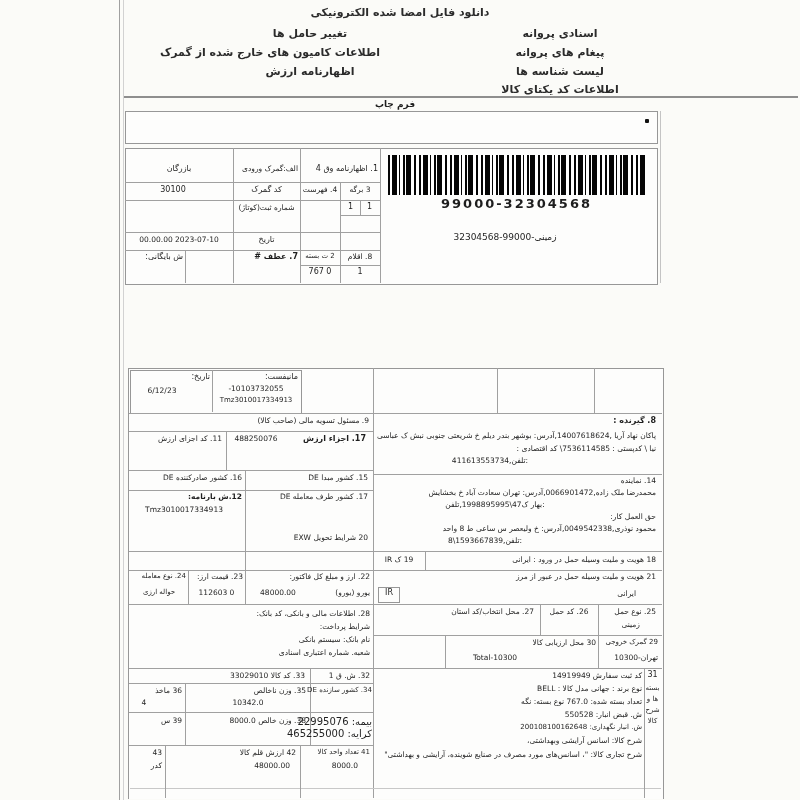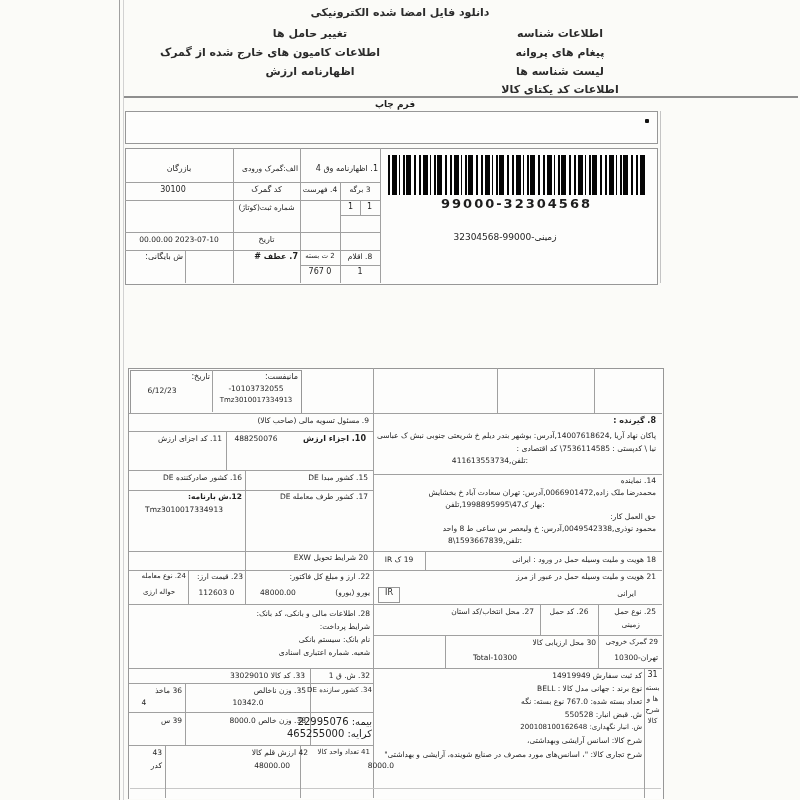--- a/index.html
+++ b/index.html
@@ -25,21 +25,21 @@
   .nowrap{white-space:nowrap}
 </style>
 </head>
 <body>
 
 <div class="vl" style="left:119px;top:0;height:800px"></div>
 <div class="vl" style="left:123px;top:0;height:800px;background:#d2d2d2"></div>
 
 <div class="p t link f11 ca" style="left:265px;top:6px;width:270px">دانلود فایل امضا شده الکترونیکی</div>
 
-<div class="p t link f11 ca" style="left:480px;top:27px;width:160px">اطلاعات شناسه</div>
+<div class="p t link f11 ca" style="left:480px;top:27px;width:160px">اسنادی پروانه</div>
 <div class="p t link f11 ca" style="left:480px;top:46px;width:160px">پیغام های پروانه</div>
 <div class="p t link f11 ca" style="left:480px;top:65px;width:160px">لیست شناسه ها</div>
 <div class="p t link f11 ca" style="left:470px;top:83px;width:180px">اطلاعات کد یکتای کالا</div>
 
 <div class="p t link f11 ca" style="left:225px;top:27px;width:170px">تغییر حامل ها</div>
 <div class="p t link f11 ca" style="left:145px;top:46px;width:250px">اطلاعات کامیون های خارج شده از گمرک</div>
 <div class="p t link f11 ca" style="left:225px;top:65px;width:170px">اظهارنامه ارزش</div>
 
 <div class="p" style="left:124px;top:96px;width:674px;height:2px;background:#8e8e8e"></div>
 <div class="p t f9 b ca" style="left:330px;top:99px;width:130px">فرم چاپ</div>
@@ -122,29 +122,29 @@
 <div class="vl" style="left:598px;top:604px;height:31px"></div>
 <div class="vl" style="left:445px;top:635px;height:33px"></div>
 <div class="vl" style="left:598px;top:635px;height:33px"></div>
 <div class="vl" style="left:644px;top:668px;height:130px"></div>
 <div class="vl" style="left:310px;top:668px;height:77px"></div>
 <div class="vl" style="left:185px;top:683px;height:62px"></div>
 <div class="vl" style="left:300px;top:745px;height:53px"></div>
 <div class="vl" style="left:165px;top:745px;height:53px"></div>
 
 <div class="p t f75 rtl ra" style="left:135px;top:416px;width:234px">9. مسئول تسویه مالی (صاحب کالا)</div>
-<div class="p t f8 b rtl ra nowrap" style="left:262px;top:434px;width:104px">10. اجزاء ارزش</div>
+<div class="p t f8 b rtl ra nowrap" style="left:262px;top:434px;width:104px">17. اجزاء ارزش</div>
 <div class="p t f75 ca" style="left:228px;top:434px;width:56px">488250076</div>
 <div class="p t f75 rtl ra" style="left:132px;top:434px;width:90px">11. کد اجزای ارزش</div>
 <div class="p t f75 rtl ra nowrap" style="left:248px;top:473px;width:120px">15. کشور مبدا  DE</div>
 <div class="p t f75 rtl ra nowrap" style="left:132px;top:473px;width:110px">16. کشور صادرکننده  DE</div>
 <div class="p t f75 rtl ra nowrap" style="left:248px;top:492px;width:120px">17. کشور طرف معامله  DE</div>
 <div class="p t f75 b rtl ra" style="left:132px;top:492px;width:110px">12.ش بارنامه:</div>
 <div class="p t f75 ca" style="left:132px;top:505px;width:104px">Tmz3010017334913</div>
-<div class="p t f75 rtl ra nowrap" style="left:248px;top:553px;width:120px">20 شرایط تحویل  EXW</div>
+<div class="p t f75 rtl ra nowrap" style="left:248px;top:533px;width:120px">20 شرایط تحویل  EXW</div>
 <div class="p t f75 rtl ra" style="left:248px;top:572px;width:122px">22. ارز و مبلغ کل فاکتور:</div>
 <div class="p t f75 rtl ra" style="left:190px;top:572px;width:53px">23. قیمت ارز:</div>
 <div class="p t f7 rtl ra" style="left:132px;top:572px;width:54px">24. نوع معامله</div>
 <div class="p t f75 rtl ra" style="left:300px;top:588px;width:70px">یورو (یورو)</div>
 <div class="p t f75 la" style="left:248px;top:588px;width:60px">48000.00</div>
 <div class="p t f75 ca" style="left:190px;top:588px;width:53px">112603 0</div>
 <div class="p t f7 rtl ca" style="left:132px;top:588px;width:54px">حواله ارزی</div>
 <div class="p t f75 rtl ra" style="left:132px;top:609px;width:238px">28. اطلاعات مالی و بانکی، کد بانک:</div>
 <div class="p t f75 rtl ra" style="left:132px;top:622px;width:238px">شرایط پرداخت:</div>
 <div class="p t f75 rtl ra" style="left:132px;top:635px;width:238px">نام بانک: سیستم بانکی</div>
@@ -190,17 +190,17 @@
 <div class="p t f7 rtl ra nowrap" style="left:310px;top:686px;width:62px">34. کشور سازنده DE</div>
 <div class="p t f75 rtl ra" style="left:190px;top:686px;width:116px">35. وزن ناخالص</div>
 <div class="p t f75 ca" style="left:190px;top:698px;width:116px">10342.0</div>
 <div class="p t f75 rtl ra" style="left:132px;top:686px;width:50px">36 ماخذ</div>
 <div class="p t f75 la" style="left:134px;top:698px;width:20px">4</div>
 <div class="p t f65 rtl ra nowrap" style="left:310px;top:716px;width:62px">بیمه: 22995076</div>
 <div class="p t f65 rtl ra nowrap" style="left:310px;top:728px;width:62px">کرایه: 465255000</div>
 <div class="p t f75 rtl ra" style="left:190px;top:716px;width:116px">38. وزن خالص 8000.0</div>
 <div class="p t f75 rtl ra" style="left:132px;top:716px;width:50px">39 س</div>
 <div class="p t f7 rtl ra nowrap" style="left:302px;top:748px;width:68px">41 تعداد واحد کالا</div>
-<div class="p t f75 ra" style="left:302px;top:761px;width:92px">8000.0</div>
-<div class="p t f75 rtl ra" style="left:182px;top:748px;width:126px">42 ارزش قلم کالا</div>
+<div class="p t f75 ra" style="left:302px;top:761px;width:56px">8000.0</div>
+<div class="p t f75 rtl ra" style="left:170px;top:748px;width:126px">42 ارزش قلم کالا</div>
 <div class="p t f75 ra" style="left:170px;top:761px;width:120px">48000.00</div>
 <div class="p t f75 ra" style="left:134px;top:748px;width:28px">43</div>
 <div class="p t f75 rtl ra" style="left:134px;top:761px;width:28px">کدر</div>
 
 </body></html>

